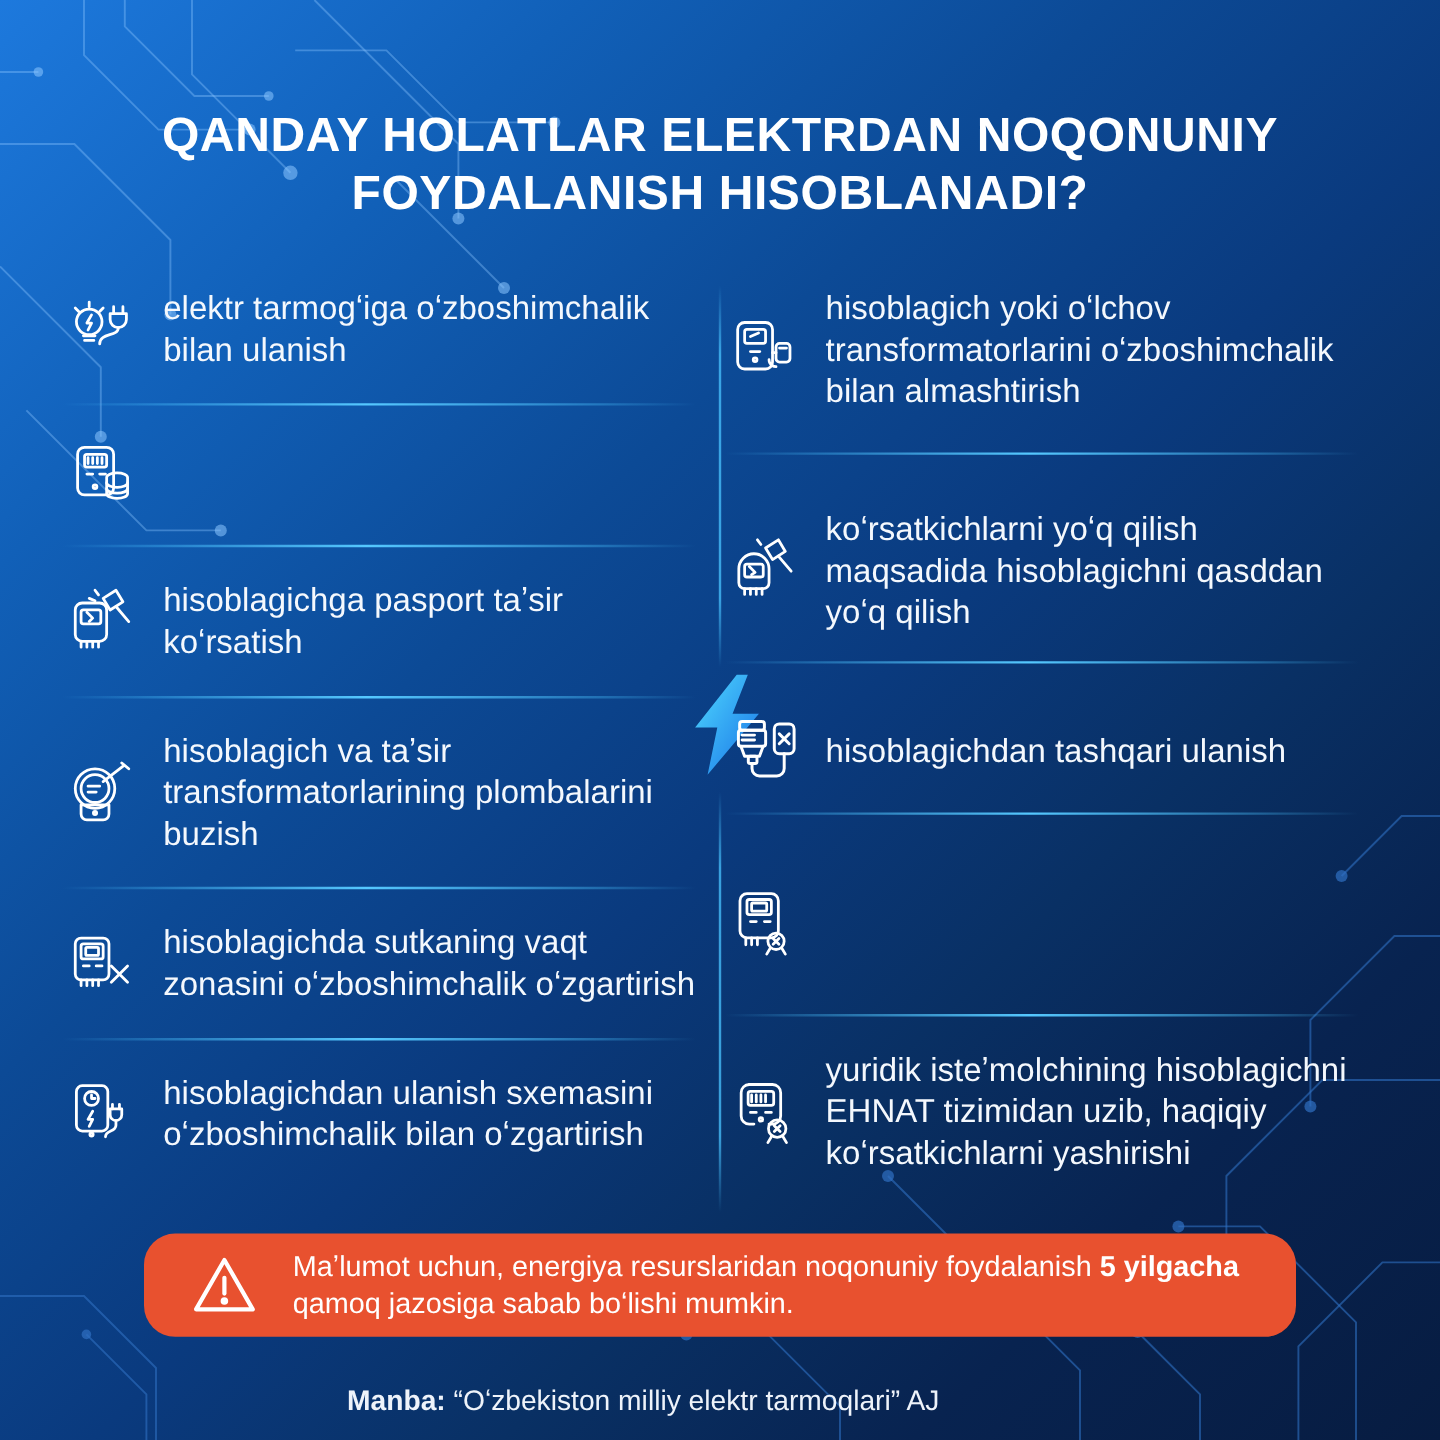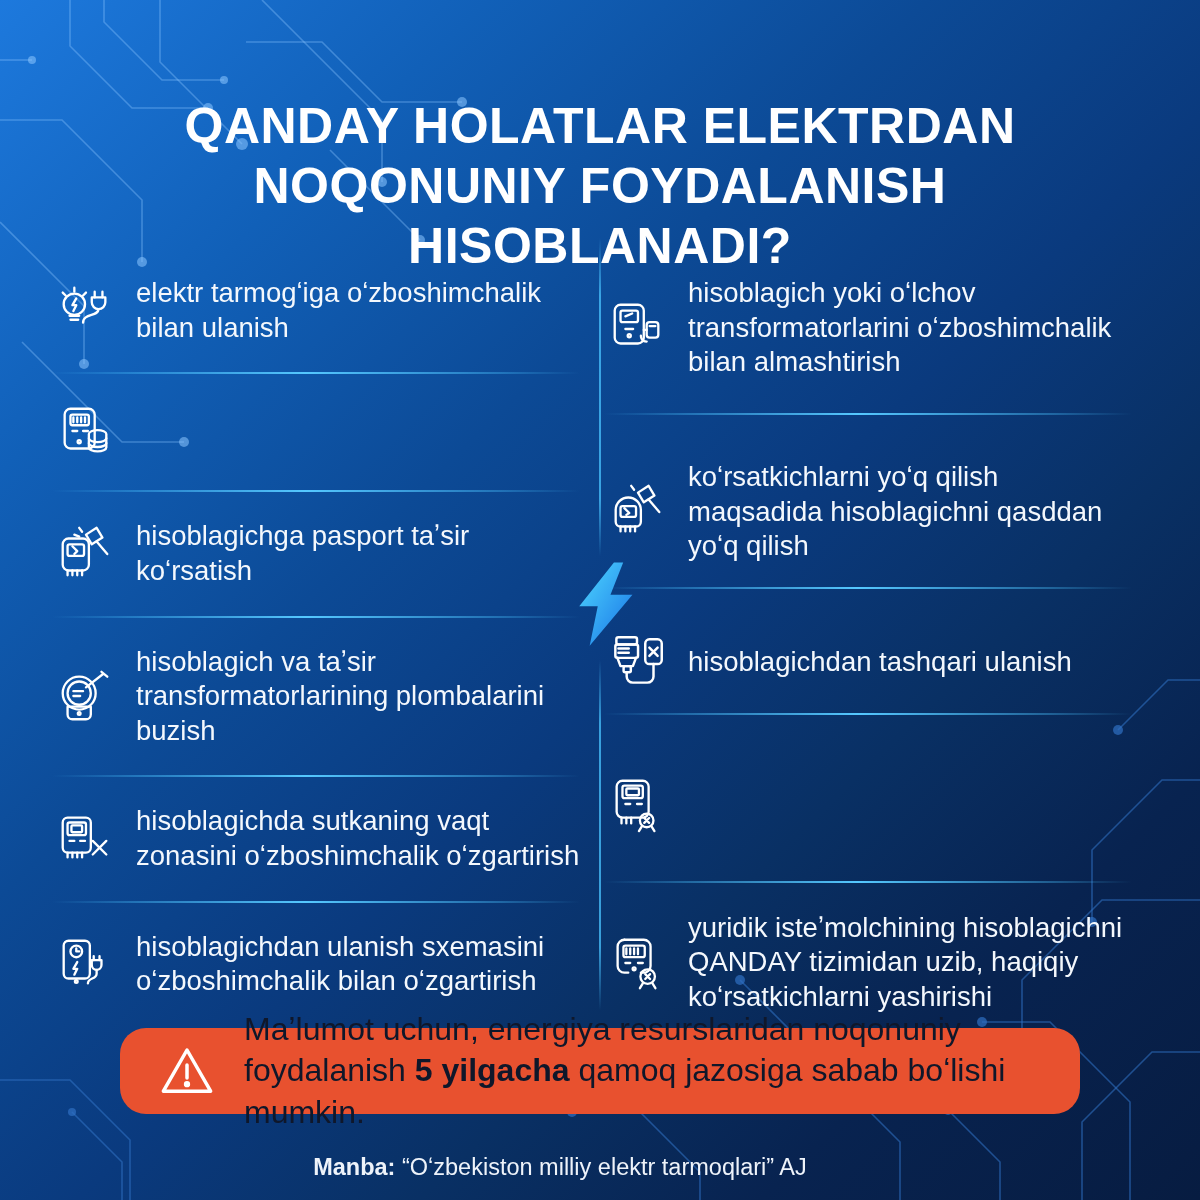--- a/index.html
+++ b/index.html
@@ -4,46 +4,46 @@
 <style>
   html,body{margin:0;padding:0;background:#071a3a;}
   .canvas{
     position:relative;width:1200px;height:1200px;overflow:hidden;
     font-family:"Liberation Sans",sans-serif;color:#ffffff;
     background:linear-gradient(136deg,#1d79dd 0%,#1160b8 20%,#0c4a96 38%,#0a3a7e 54%,#093064 68%,#082350 82%,#071c41 100%);
   }
   .decor{position:absolute;left:0;top:0;width:1200px;height:1200px;pointer-events:none;}
   .title{
     position:absolute;top:62px;left:100px;width:1000px;text-align:center;
-    font-size:50px;font-weight:bold;line-height:1.2;letter-spacing:.5px;
+    font-size:40px;font-weight:bold;line-height:1.2;letter-spacing:.5px;
   }
-  .col{position:absolute;top:240px;width:528px;margin-top:36px;}
+  .col{position:absolute;top:240px;width:528px;}
   .col-left{left:52px;}
   .col-right{left:604px;}
   .item{display:flex;align-items:center;gap:18px;}
   .icon{flex:0 0 66px;display:flex;align-items:center;justify-content:center;}
   .icon svg{display:block;}
   .item-text{margin:0;font-size:27.5px;line-height:1.26;color:#f4f8fd;}
   .divider{
     height:2px;border-radius:1px;
     background:linear-gradient(90deg,rgba(73,195,255,0) 0%,rgba(73,195,255,.35) 15%,#55c8ff 48%,rgba(73,195,255,.35) 85%,rgba(73,195,255,0) 100%);
   }
   .col-left .divider{margin:27px 0;}
   .vline{position:absolute;left:599px;width:2px;
     background:linear-gradient(180deg,rgba(73,195,255,0) 0%,rgba(73,195,255,.75) 18%,rgba(73,195,255,.75) 82%,rgba(73,195,255,0) 100%);}
   .vline-top{top:238px;height:318px;}
   .vline-bottom{top:660px;height:350px;}
   .bolt{position:absolute;left:570px;top:560px;width:74px;height:88px;}
   .warning{
     position:absolute;left:120px;top:1028px;width:960px;height:86px;box-sizing:border-box;
     background:#e8512f;border-radius:26px;display:flex;align-items:center;gap:24px;padding:0 34px;
   }
-  .warning-text{font-size:32px;line-height:1.3;color:#0f172a;}
+  .warning-text{font-size:24px;line-height:1.3;color:#ffffff;}
   .warn-b{font-weight:bold;}
-  .source{position:absolute;left:0;top:1130px;width:1072px;text-align:center;font-size:23.5px;color:#eef3fa;padding-left:24px;}
+  .source{position:absolute;left:0;top:1130px;width:1072px;text-align:center;font-size:23.5px;color:#eef3fa;}
   .src-label{font-weight:bold;}
 </style>
 </head>
 <body>
 <div class="canvas">
 
   <svg class="decor" viewBox="0 0 1200 1200">
     <g stroke="#8cc6ff" stroke-opacity=".38" stroke-width="1.6" fill="none">
       <path d="M70 0 V46 L132 108 H208"></path>
         <path d="M0 120 H62 L142 200 V262"></path>
@@ -279,21 +279,21 @@
           <path d="M19 8 a7 7 0 0 0 -7 7 v20 a7 7 0 0 0 7 7 h4"></path>
           <rect x="18" y="14" width="22" height="12" rx="2"></rect>
           <path d="M21 17 v6 M25 17 v6 M29 17 v6 M33 17 v6"></path>
           <path d="M20 32 h5 M33 32 h5"></path>
           <circle cx="29" cy="38" r="1.5"></circle>
           <circle cx="43" cy="46" r="7.5"></circle>
           <path d="M40.5 43.5 l5 5 M45.5 43.5 l-5 5"></path>
           <path d="M38 53 l-3 5 M48 53 l3 5"></path>
         </svg>
       </span>
-      <p class="item-text">yuridik isteʼmolchining hisoblagichni QANDAY tizimidan uzib, haqiqiy koʻrsatkichlarni yashirishi</p>
+      <p class="item-text">yuridik isteʼmolchining hisoblagichni EHNAT tizimidan uzib, haqiqiy koʻrsatkichlarni yashirishi</p>
     </div>
   </div>
 
   <div class="warning">
     <span class="icon">
       <svg width="56" height="52" viewBox="0 0 64 58" fill="none" stroke="#fff" stroke-width="4" stroke-linecap="round" stroke-linejoin="round">
         <path d="M32 5 L59 52 H5 Z"></path>
         <path d="M32 22 v15"></path>
         <circle cx="32" cy="44" r="1.6" fill="#fff"></circle>
       </svg>

